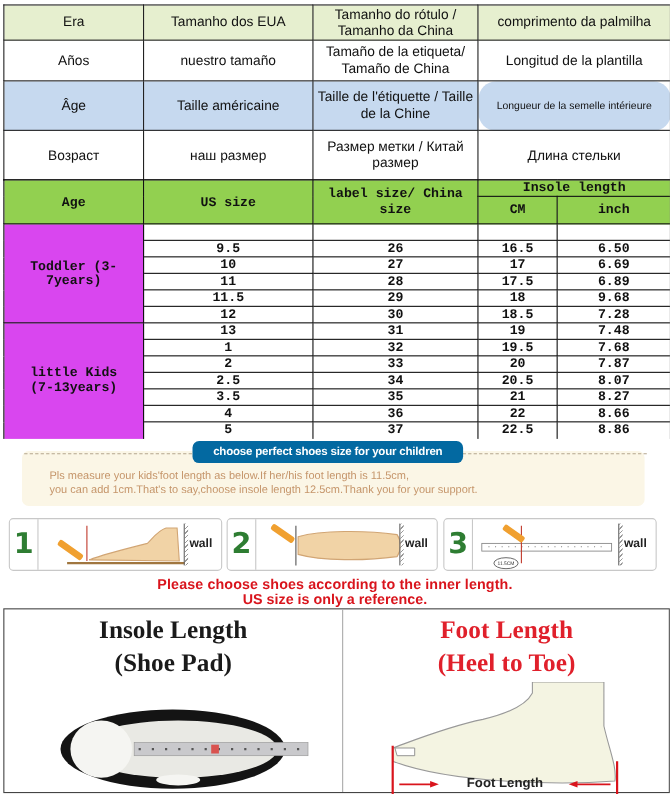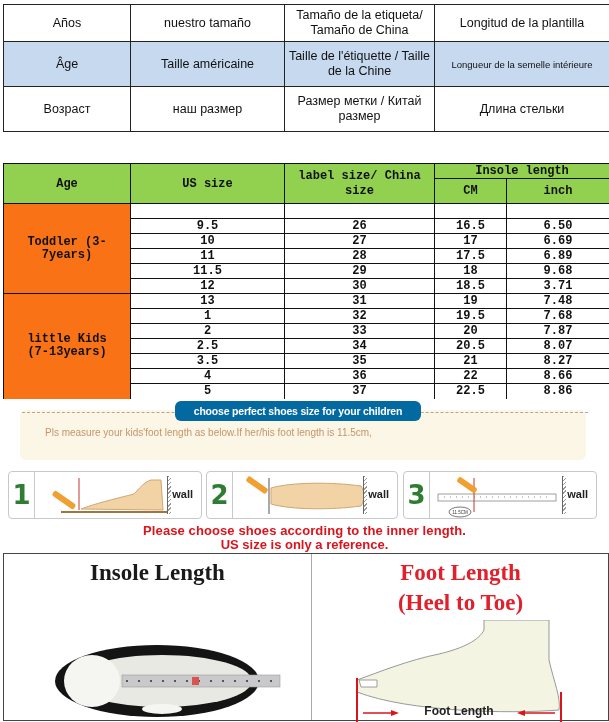--- a/index.html
+++ b/index.html
@@ -6,30 +6,30 @@
   body { width: 609px; height: 722px; background: #ffffff; overflow: hidden; position: relative; font-family: "Liberation Sans", sans-serif; }
   .abs { position: absolute; }
 
   
   #lang-table { position: absolute; left: 3px; top: 4px; width: 606px; border-collapse: collapse; table-layout: fixed; }
   #lang-table td { border: 1px solid #222; text-align: center; vertical-align: middle; font-size: 12.5px; color: #111; line-height: 15px; padding: 0 2px; }
   #lang-table tr.r0 td { background: #e6efcf; height: 32px; }
   #lang-table tr.r1 td { background: #ffffff; height: 37px; }
   #lang-table tr.r2 td { background: #c6d9ef; height: 45px; }
   #lang-table tr.r3 td { background: #ffffff; height: 45px; }
-  #lang-table td.small { font-size: 9.5px; }
+  #lang-table td.small { font-size: 9.5px; border-radius: 16px; }
 
   
   #size-table { position: absolute; left: 3px; top: 163px; width: 606px; border-collapse: collapse; table-layout: fixed; font-family: "Liberation Mono", monospace; }
   #size-table td { border: 1px solid #111; text-align: center; vertical-align: middle; font-size: 12px; font-weight: bold; color: #111; padding: 0; }
   #size-table thead td { background: #92d050; }
   #size-table tr.h1 td { height: 15px; }
   #size-table tr.h2 td { height: 25px; margin-top: 26px; }
   #size-table tr.data td { height: 15px; line-height: 13px; }
-  #size-table td.age { background: #f97316; font-size: 12px; line-height: 17px; border-bottom: 1px solid #111; }
+  #size-table td.age { background: #d946ef; font-size: 12px; line-height: 17px; border-bottom: 1px solid #111; }
   #size-table tr.data td.num { border-bottom: 1px solid #111; }
 
   
   #guide { position: absolute; left: 10px; top: 398px; width: 590px; height: 70px; }
   #guide .dash { position: absolute; left: 12px; right: 12px; top: 14px; border-top: 1px dashed #b5a78e; }
   #guide .pill { position: absolute; left: 165px; top: 3px; width: 246px; height: 20px; background: #0369a1; border-radius: 6px; color: #fff; font-size: 10.5px; font-weight: bold; text-align: center; line-height: 20px; letter-spacing: -0.2px; }
   #guide .note { position: absolute; left: 10px; right: 14px; top: 12px; height: 50px; background: #fbf6e6; border-radius: 6px; z-index: -1; }
   #guide .line { position: absolute; left: 35px; font-size: 10px; color: #c5956a; white-space: nowrap; }
 
   
@@ -50,20 +50,26 @@
 <body>
 
 <table id="lang-table">
   <colgroup>
       <col style="width:127px">
       <col style="width:154px">
       <col style="width:150px">
       <col style="width:175px">
     </colgroup>
   <tbody>
+      <tr class="r0">
+    <td>Era</td>
+    <td>Tamanho dos EUA</td>
+    <td>Tamanho do rótulo / Tamanho da China</td>
+    <td>comprimento da palmilha</td>
+  </tr>
   <tr class="r1">
     <td>Años</td>
     <td>nuestro tamaño</td>
     <td>Tamaño de la etiqueta/ Tamaño de China</td>
     <td>Longitud de la plantilla</td>
   </tr>
   <tr class="r2">
     <td>Âge</td>
     <td>Taille américaine</td>
     <td>Taille de l'étiquette / Taille de la Chine</td>
@@ -127,21 +133,21 @@
     <tr class="data">
       <td class="num">11.5</td>
       <td class="num">29</td>
       <td class="num">18</td>
       <td class="num">9.68</td>
     </tr>
     <tr class="data">
       <td class="num">12</td>
       <td class="num">30</td>
       <td class="num">18.5</td>
-      <td class="num">3.71</td>
+      <td class="num">7.28</td>
     </tr>
 
     <tr class="data">
       <td class="age" rowspan="7" style="padding:0 10px; border-bottom:none">little Kids (7-13years)</td>
       <td class="num">13</td>
       <td class="num">31</td>
       <td class="num">19</td>
       <td class="num">7.48</td>
     </tr>
     <tr class="data">
@@ -181,20 +187,21 @@
       <td class="num" style="border-bottom:none">8.86</td>
     </tr>
   </tbody>
 </table>
 
 <div id="guide">
   <div class="note"></div>
   <div class="dash"></div>
   <div class="pill">choose perfect shoes size for your children</div>
   <div class="line" style="top:29px; left:35px;">Pls measure your kids'foot length as below.If her/his foot length is 11.5cm,</div>
+  <div class="line" style="top:42px; left:35px;">you can add 1cm.That's to say,choose insole length 12.5cm.Thank you for your support.</div>
 </div>
 
 <div class="step" style="left:8px; width:194px;">
   <div class="num">1</div>
   <svg class="abs" style="left:30px; top:2px;" width="130" height="44">
     <line x1="40" y1="4" x2="40" y2="36" stroke="#c0392b" stroke-width="1"></line>
     <path d="M42 35 C55 30 75 25 95 20 C100 15 105 8 112 6 L122 6 L124 36 Z" fill="#f1d3a6" stroke="#d1a574" stroke-width="1"></path>
     <line x1="22" y1="38" x2="135" y2="38" stroke="#a0763f" stroke-width="2"></line>
     <rect x="12" y="23" width="26" height="6" rx="2" fill="#f0a030" transform="rotate(35 25 26)"></rect>
   </svg>
@@ -227,20 +234,21 @@
   <div class="wall-label">wall</div>
 </div>
 
 <div id="warn" style="top:523px; font-size:13px; letter-spacing:0.1px;">Please choose shoes according to the inner length.</div>
 <div id="warn" style="top:537px; font-size:13px;">US size is only a reference.</div>
 
 <div id="compare">
   <div class="divider"></div>
 
   <div class="title-serif" style="left:0; top:4px; width:307px; color:#1a1a1a;">Insole Length</div>
+  <div class="title-serif" style="left:0; top:34px; width:307px; color:#1a1a1a;">(Shoe Pad)</div>
 
   <svg class="abs" style="left:38px; top:85px;" width="250" height="80">
     <ellipse cx="115" cy="42" rx="102" ry="36" fill="#141414"></ellipse>
     <ellipse cx="120" cy="42" rx="90" ry="26" fill="#e9e9e4"></ellipse>
     <ellipse cx="50" cy="42" rx="28" ry="26" fill="#f5f5f2"></ellipse>
     <rect x="80" y="36" width="158" height="12" fill="#c9c9cc" stroke="#999" stroke-width="0.6"></rect>
     <line x1="84" y1="42" x2="234" y2="42" stroke="#555" stroke-width="2" stroke-dasharray="2 10"></line>
     <rect x="150" y="38" width="7" height="8" fill="#d9534f"></rect>
     <ellipse cx="120" cy="70" rx="20" ry="5" fill="#f5f5f2"></ellipse>
   </svg>

